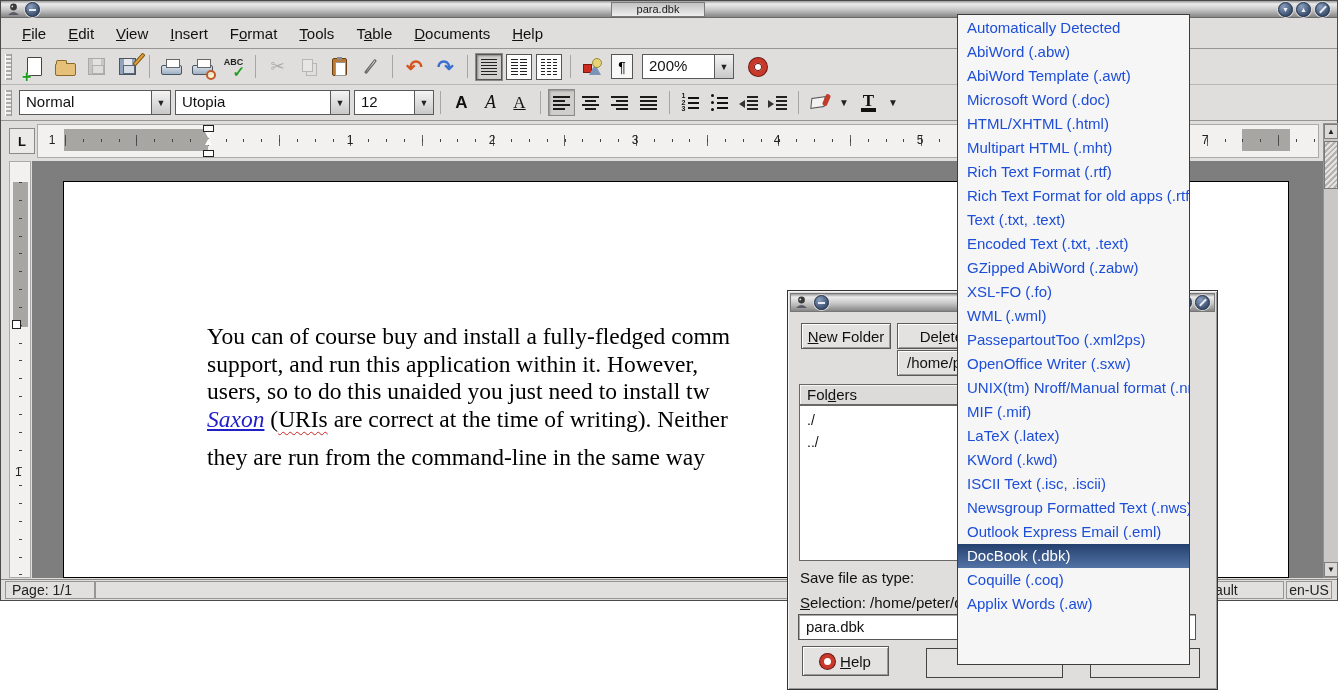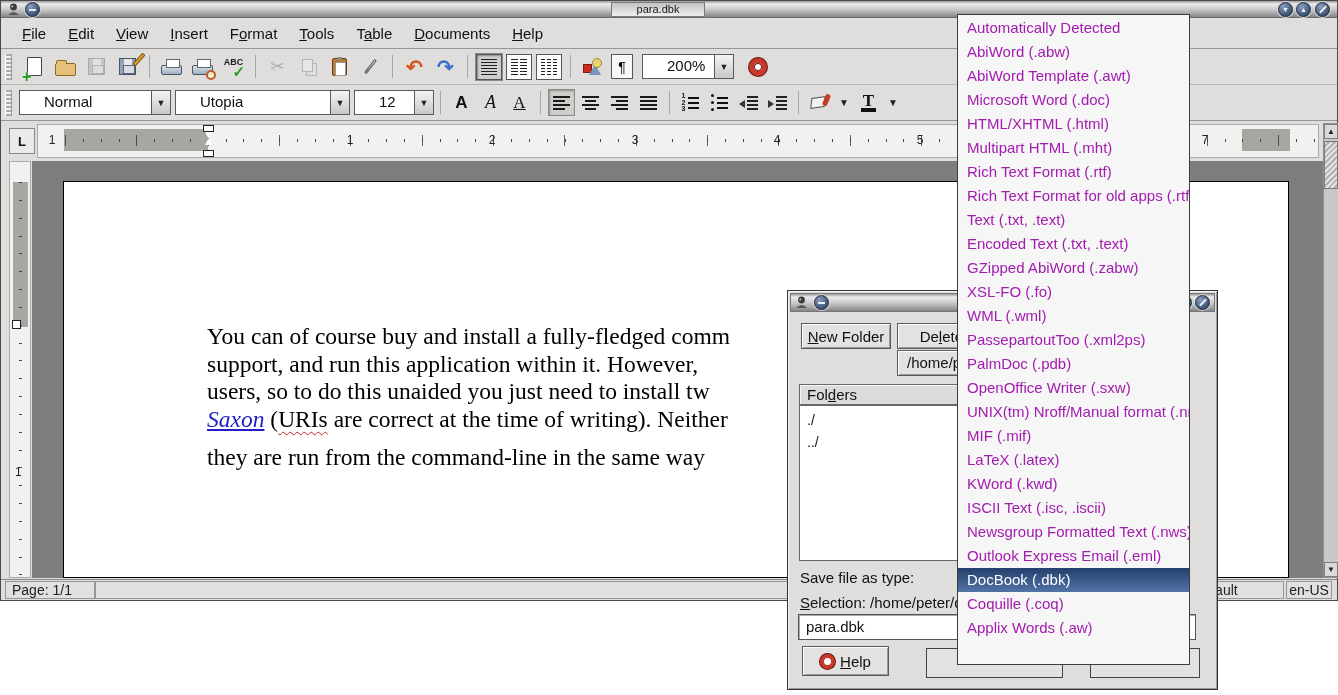--- a/index.html
+++ b/index.html
@@ -66,21 +66,21 @@
   .arr-redo { font-size:20px; color:#3a6fd0; font-weight:bold; line-height:1; }
   .vbtn { width:26px; height:26px; border:1px solid #555; background:#fdfdfd; display:flex; gap:2px; align-items:center; justify-content:center; margin:0 2px; }
   .vbtn.pressed { background:#d2d0ce; box-shadow:inset 1px 1px 2px rgba(0,0,0,.35); outline:1px solid #8a8a8a; }
   .vcol { height:16px; background:repeating-linear-gradient(180deg,#222 0 1px,transparent 1px 3px); }
   .shapes { position:relative; width:26px; height:26px; }
   .shp-sq { position:absolute; left:3px; top:10px; width:9px; height:9px; background:#cc2b1d; border:1px solid #7a1a10; }
   .shp-ci { position:absolute; left:12px; top:4px; width:10px; height:10px; border-radius:50%; background:#e8d27a; border:1px solid #998a30; }
   .shp-tr { position:absolute; left:9px; top:10px; width:0; height:0; border-left:6px solid transparent; border-right:6px solid transparent; border-bottom:11px solid #7a93b8; }
   .pbtn { width:22px; height:25px; border:1px solid #555; background:#f8f8f8; font-size:14px; display:flex; align-items:center; justify-content:center; margin:0 3px; }
   .combo { display:flex; height:25px; }
-  .combo .entry { background:#fff; border:1px solid #5a5a5a; border-right:none; padding:0 24px; font-size:15px; line-height:22px; color:#111; white-space:nowrap; overflow:hidden; }
+  .combo .entry { background:#fff; border:1px solid #5a5a5a; border-right:none; padding:0 6px; font-size:15px; line-height:22px; color:#111; white-space:nowrap; overflow:hidden; }
   .combo .cbtn { width:20px; border:1px solid #5a5a5a; background:linear-gradient(#f4f4f4,#c8c8c8); display:flex; align-items:center; justify-content:center; font-size:9px; color:#222; }
   .ring { width:18px; height:18px; border-radius:50%; border:5px solid #c8392b; background:#fff; box-shadow:0 0 0 1px #6a1810, inset 0 0 0 1px #6a1810; }
 
   
   .fbtn { width:27px; height:27px; display:flex; align-items:center; justify-content:center; font-size:17px; color:#111; margin:0 1px; }
   .fbtn.pressed { background:#d0cecb; border:1px solid #8a8a8a; box-shadow:inset 1px 1px 2px rgba(0,0,0,.3); }
   .bold-a { font-weight:bold; }
   .ital-a { font-family:"Liberation Serif",serif; font-style:italic; font-size:18px; }
   .und-a { font-family:"Liberation Serif",serif; text-decoration:underline; font-size:17px; }
   .alx { width:17px; height:14px; display:flex; flex-direction:column; justify-content:space-between; }
@@ -169,21 +169,21 @@
   .combo-arrow { position:absolute; width:19px; height:24px; background:linear-gradient(#f4f4f4,#c8c8c8); border:1px solid #5a5a5a;
     font-size:9px; color:#222; display:flex; align-items:center; justify-content:center; }
   .filename-input { position:absolute; background:#fff; border:1px solid #555; box-shadow:inset 1px 1px 0 #aaa;
     font-size:15px; color:#111; line-height:24px; padding-left:7px; }
   .hidden-btn { position:absolute; background:#e4e2e0; border:1px solid #444; }
   .ring-sm { width:15px; height:15px; border-radius:50%; border:4px solid #c8392b; background:#fff; box-shadow:0 0 0 1px #6a1810; margin-right:5px; }
 
   
   .format-menu { position:absolute; left:957px; top:14px; width:233px; height:651px; background:#f6f6f6;
     border:1px solid #3c3c3c; z-index:20; padding-top:1px; }
-  .fmt-item { height:24px; line-height:24px; padding-left:9px; font-size:15px; color:#a21caf; white-space:nowrap; overflow:hidden; }
+  .fmt-item { height:24px; line-height:24px; padding-left:9px; font-size:15px; color:#1d4ed8; white-space:nowrap; overflow:hidden; }
   .fmt-item.selected { background:linear-gradient(180deg,#24406e,#5373a6); color:#fff; }
 </style>
 </head>
 <body>
 
 <div class="screen">
 
   <div class="main-window">
 
     <div class="titlebar">
@@ -524,21 +524,20 @@
       <div class="fmt-item">HTML/XHTML (.html)</div>
       <div class="fmt-item">Multipart HTML (.mht)</div>
       <div class="fmt-item">Rich Text Format (.rtf)</div>
       <div class="fmt-item">Rich Text Format for old apps (.rtf)</div>
       <div class="fmt-item">Text (.txt, .text)</div>
       <div class="fmt-item">Encoded Text (.txt, .text)</div>
       <div class="fmt-item">GZipped AbiWord (.zabw)</div>
       <div class="fmt-item">XSL-FO (.fo)</div>
       <div class="fmt-item">WML (.wml)</div>
       <div class="fmt-item">PassepartoutToo (.xml2ps)</div>
-      <div class="fmt-item">PalmDoc (.pdb)</div>
       <div class="fmt-item">OpenOffice Writer (.sxw)</div>
       <div class="fmt-item">UNIX(tm) Nroff/Manual format (.nroff)</div>
       <div class="fmt-item">MIF (.mif)</div>
       <div class="fmt-item">LaTeX (.latex)</div>
       <div class="fmt-item">KWord (.kwd)</div>
       <div class="fmt-item">ISCII Text (.isc, .iscii)</div>
       <div class="fmt-item">Newsgroup Formatted Text (.nws)</div>
       <div class="fmt-item">Outlook Express Email (.eml)</div>
       <div class="fmt-item selected">DocBook (.dbk)</div>
       <div class="fmt-item">Coquille (.coq)</div>

